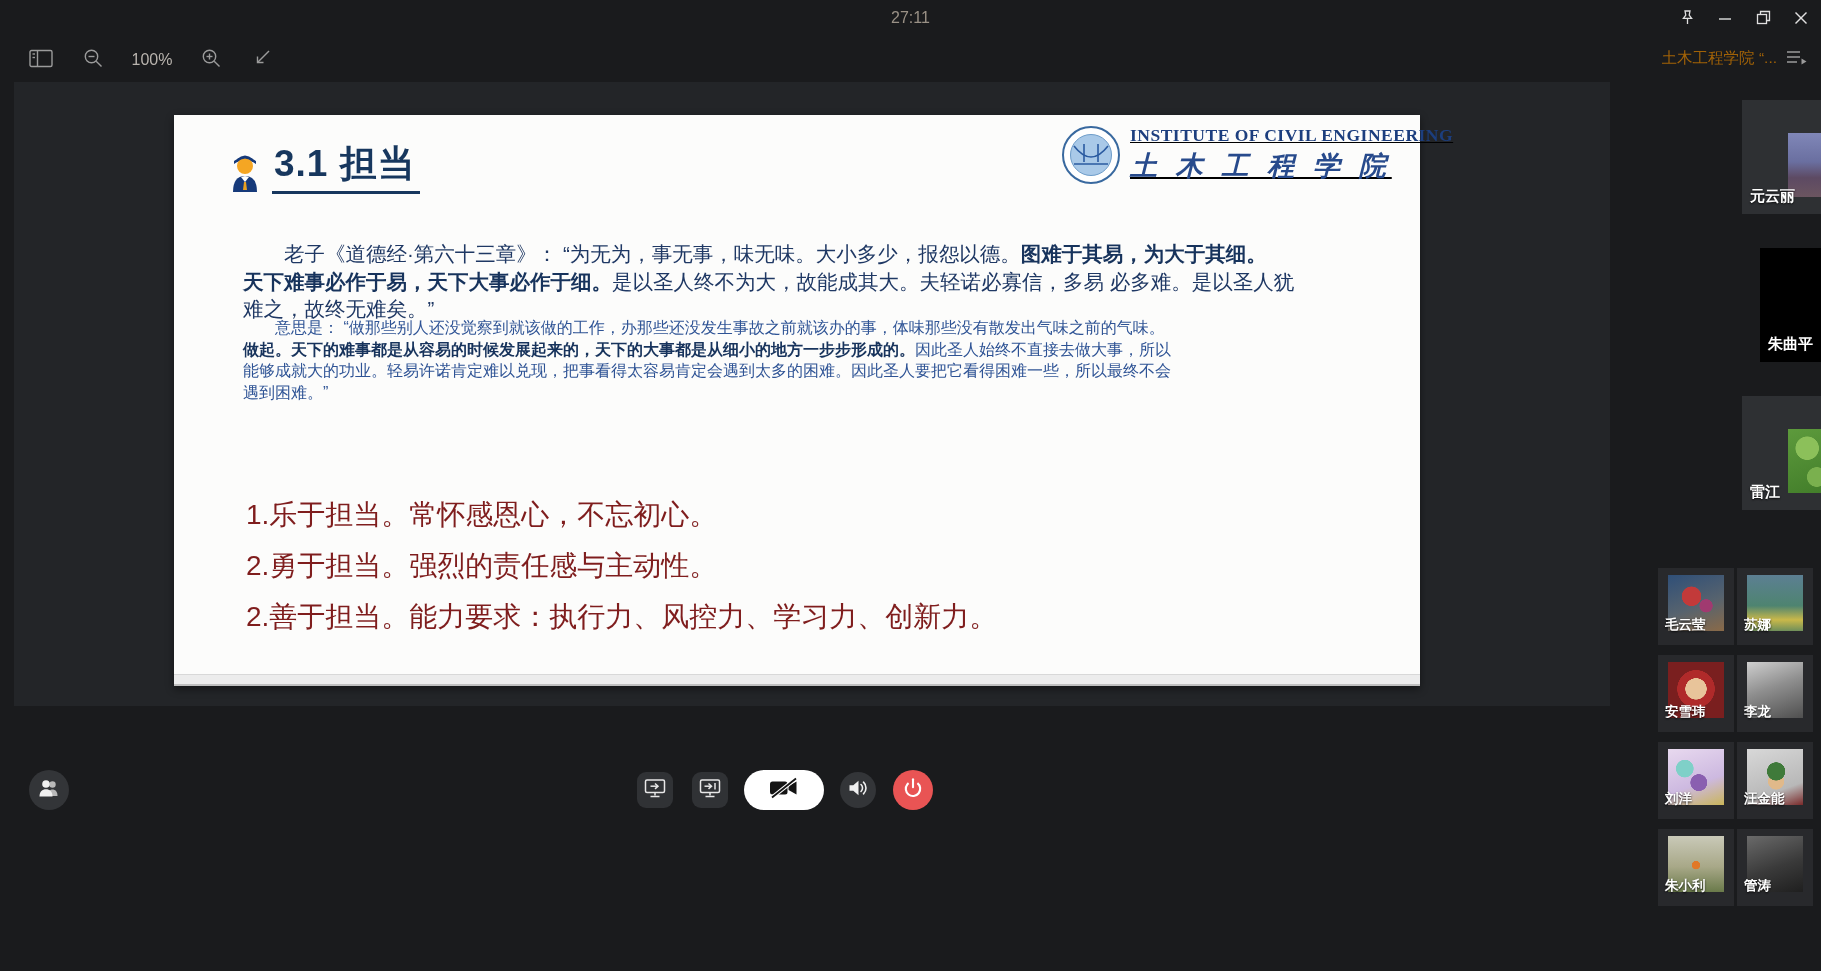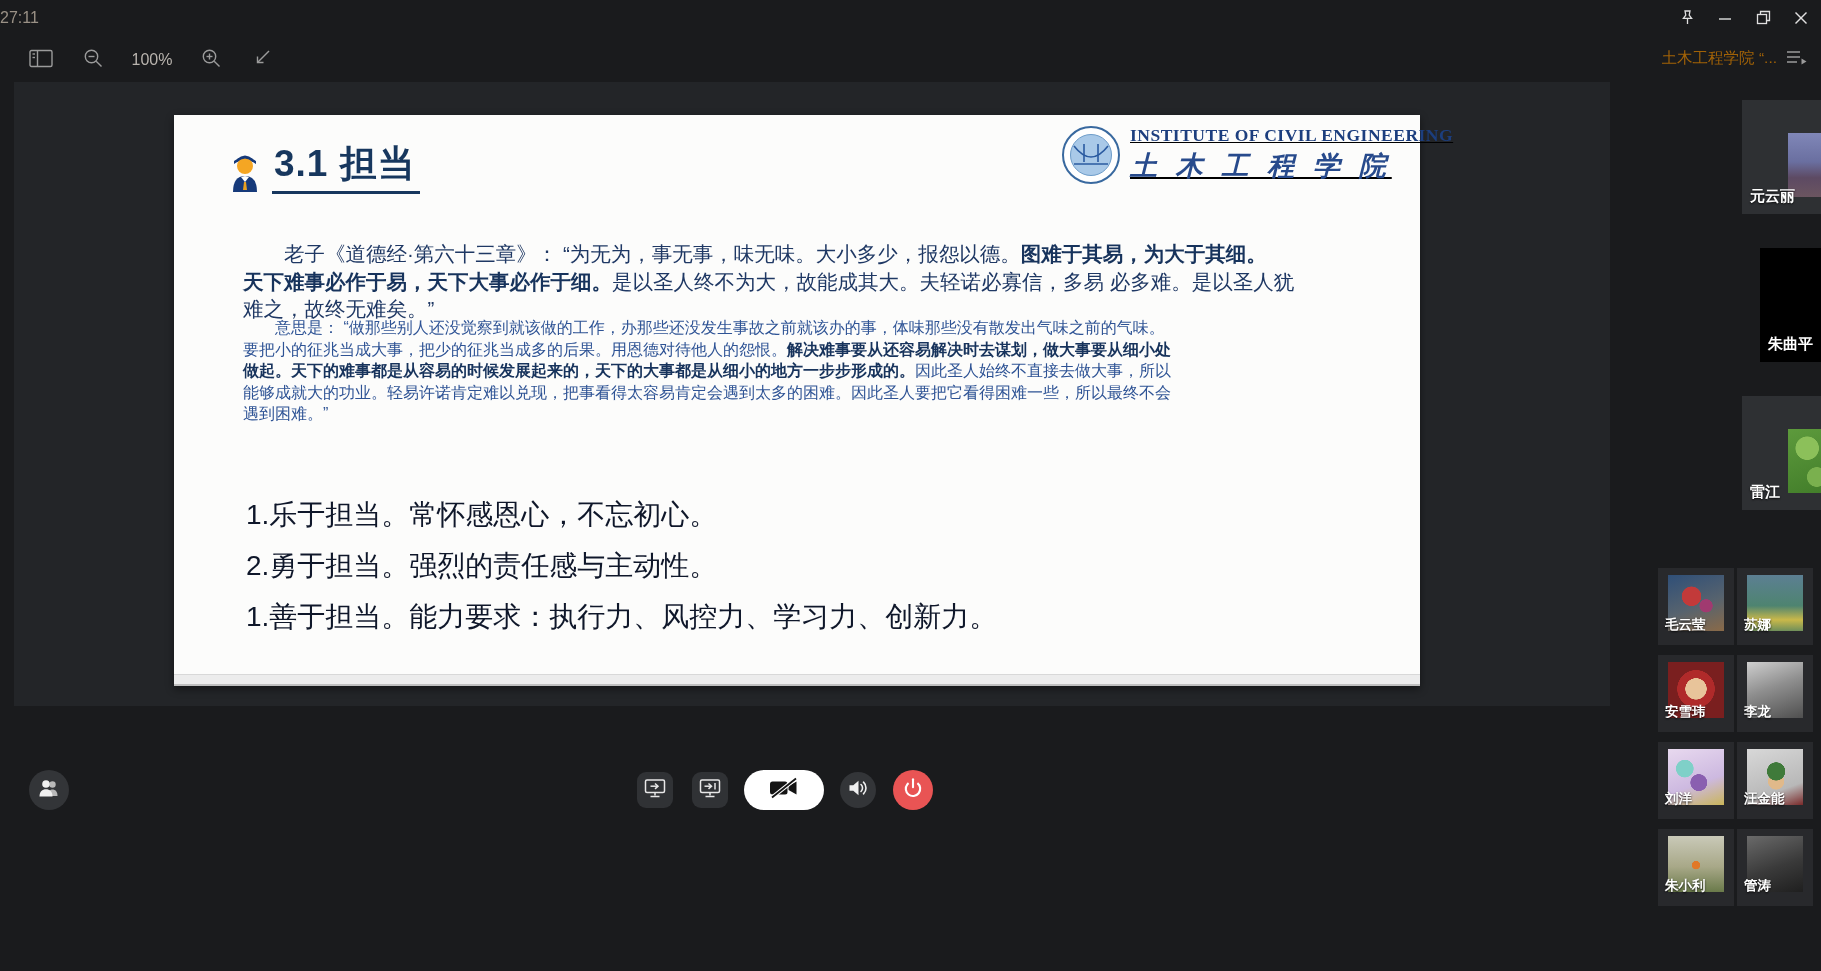--- a/index.html
+++ b/index.html
@@ -2,21 +2,21 @@
 <html><head>
 <meta charset="utf-8">
 <style>
   html,body{margin:0;padding:0;background:#1a1b1d;}
   *{box-sizing:border-box;}
   .app{position:relative;width:1821px;height:971px;background:#1a1b1d;overflow:hidden;
        font-family:"Liberation Sans","DejaVu Sans",sans-serif;}
 
   
   .titlebar{position:absolute;left:0;top:0;width:100%;height:35px;}
-  .timer{position:absolute;left:0;right:0;top:0;height:35px;line-height:35px;
+  .timer{position:absolute;left:0;right:0;top:0;height:35px;line-height:35px;text-align:center;
          color:#9a9186;font-size:16px;}
   .wincontrols{position:absolute;right:6px;top:0;height:35px;display:flex;align-items:center;gap:10px;}
   .winbtn{width:28px;height:26px;display:flex;align-items:center;justify-content:center;cursor:default;}
   .winbtn svg{display:block;}
 
   
   .toolbar{position:absolute;left:26px;top:44px;height:32px;display:flex;align-items:center;gap:22px;}
   .toolbtn{display:flex;align-items:center;justify-content:center;width:30px;height:28px;}
   .zoomlevel{color:#b9b4ae;font-size:16px;min-width:44px;text-align:center;}
 
@@ -42,21 +42,21 @@
   .logo-en{font-family:"Liberation Serif","DejaVu Serif",serif;font-weight:bold;color:#1c3e7e;
            font-size:17.5px;letter-spacing:.5px;white-space:nowrap;}
   .logo-cn{font-family:"Liberation Serif","DejaVu Serif",serif;font-style:italic;font-weight:bold;
            color:#274a8c;font-size:27px;letter-spacing:6px;margin-top:2px;white-space:nowrap;}
 
   .para1{position:absolute;left:69px;top:125px;font-size:20.5px;line-height:27.5px;color:#1f3864;}
   .para2{position:absolute;left:69px;top:202px;font-size:16px;line-height:21.5px;color:#2e5395;}
   .para1 .pline,.para2 .pline{white-space:nowrap;}
   .para1 .b,.para2 .b{font-weight:bold;color:#17335c;}
 
-  .slide-list{position:absolute;left:72px;top:374px;font-size:28px;line-height:51px;color:#0f172a;}
+  .slide-list{position:absolute;left:72px;top:374px;font-size:28px;line-height:51px;color:#7f1d1d;}
   .slide-list .li{white-space:nowrap;}
 
   
   .ctrl-circle{position:absolute;border-radius:50%;display:flex;align-items:center;justify-content:center;}
   .ctrl-dark{background:#333538;}
   .ctrl-sq{position:absolute;width:36px;height:36px;border-radius:9px;background:#303235;
            display:flex;align-items:center;justify-content:center;}
   .ctrl-pill{position:absolute;left:744px;top:770px;width:80px;height:40px;border-radius:20px;background:#ffffff;
            display:flex;align-items:center;justify-content:center;}
   .btn-participants{left:29px;top:770px;width:40px;height:40px;}
@@ -218,30 +218,29 @@
       </div>
 
       <div class="para1">
         <div class="pline"><span>　　老子《道德经·第六十三章》： “为无为，事无事，味无味。大小多少，报怨以德。</span><span class="b">图难于其易，为大于其细。</span></div>
         <div class="pline"><span class="b">天下难事必作于易，天下大事必作于细。</span><span>是以圣人终不为大，故能成其大。夫轻诺必寡信，多易 必多难。是以圣人犹</span></div>
         <div class="pline"><span>难之，故终无难矣。”</span></div>
       </div>
 
       <div class="para2">
         <div class="pline"><span>　　意思是： “做那些别人还没觉察到就该做的工作，办那些还没发生事故之前就该办的事，体味那些没有散发出气味之前的气味。</span></div>
-        <div class="pline"><span>要把小的征兆当成大事，把少的征兆当成多的后果。用恩德对待他人的怨恨。</span><span class="b">解决难事要从还容易解决时去谋划，做大事要从细小处</span></div>
         <div class="pline"><span class="b">做起。天下的难事都是从容易的时候发展起来的，天下的大事都是从细小的地方一步步形成的。</span><span>因此圣人始终不直接去做大事，所以</span></div>
         <div class="pline"><span>能够成就大的功业。轻易许诺肯定难以兑现，把事看得太容易肯定会遇到太多的困难。因此圣人要把它看得困难一些，所以最终不会</span></div>
         <div class="pline"><span>遇到困难。”</span></div>
       </div>
 
       <div class="slide-list">
         <div class="li">1.乐于担当。常怀感恩心，不忘初心。</div>
         <div class="li">2.勇于担当。强烈的责任感与主动性。</div>
-        <div class="li">1.善于担当。能力要求：执行力、风控力、学习力、创新力。</div>
+        <div class="li">2.善于担当。能力要求：执行力、风控力、学习力、创新力。</div>
       </div>
 
       <div class="slide-bottom-strip"></div>
     </div>
   </div>
 
   <div class="ctrl-circle ctrl-dark btn-participants">
     <span>
       <svg width="24" height="20" viewBox="0 0 24 20" fill="#f0f0f0">
         <circle cx="15.5" cy="6.5" r="3.2" fill="#b9b9b9"></circle>

